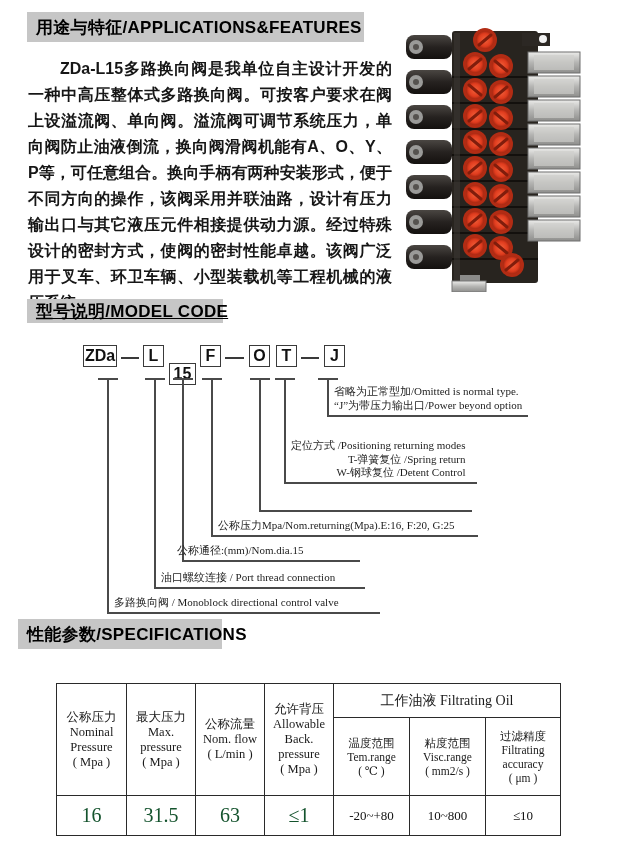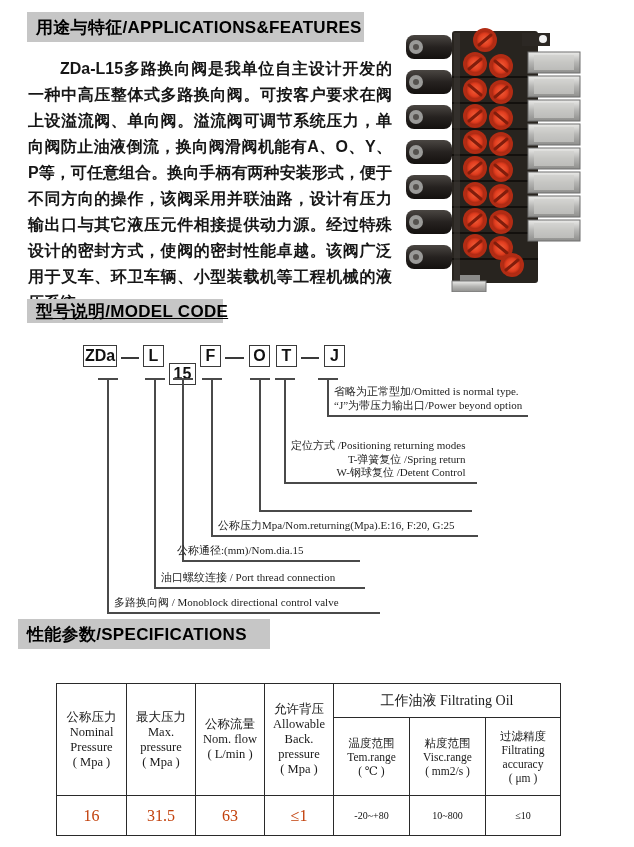--- a/index.html
+++ b/index.html
@@ -4,21 +4,21 @@
 <style>
   html,body{margin:0;padding:0;background:#e9e9e9;}
   #page{position:relative;width:634px;height:847px;background:#ffffff;margin:0 auto;
         font-family:"Liberation Sans","DejaVu Sans",sans-serif;overflow:hidden;color:#111;}
 
   
   .sec-title{position:absolute;background:#c6c6c6;color:#000;font-weight:bold;font-size:17px;
              display:flex;align-items:center;padding:0 9px;box-sizing:border-box;letter-spacing:.3px;white-space:nowrap;}
   #t1{left:27px;top:12px;width:337px;height:30px;}
   #t2{left:27px;top:299px;width:196px;height:24px;text-decoration:underline;}
-  #t3{left:18px;top:619px;width:252px;height:30px;}
+  #t3{left:18px;top:619px;width:204px;height:30px;}
 
   
   .para{position:absolute;left:28px;top:56px;width:364px;font-size:16px;line-height:26px;
         font-weight:600;color:#161616;text-align:justify;text-indent:2em;}
 
   
   #photo{position:absolute;left:402px;top:25px;width:226px;height:267px;}
 
   
   #diagram{position:absolute;left:0;top:335px;width:634px;height:290px;}
@@ -42,22 +42,22 @@
   #tk-j{left:318px;}   #vl-j{left:327px;height:36px;}    #hl-j{top:80px;left:327px;width:201px;}    #an-j{left:334px;top:50px;}
 
   
   #spec-table{position:absolute;left:56px;top:683px;width:504px;border-collapse:collapse;table-layout:fixed;
               font-family:"Liberation Serif","DejaVu Serif",serif;}
   #spec-table td{border:1.5px solid #2a2a2a;text-align:center;vertical-align:middle;padding:2px;box-sizing:border-box;}
   .th{font-size:12.5px;line-height:15px;white-space:pre-line;color:#1a1a1a;}
   .th-sm{font-size:11.5px;line-height:14px;white-space:pre-line;color:#1a1a1a;}
   .oil{font-size:14px;height:34px;color:#1a1a1a;}
   .row-sub td{height:78px;}
-  .val{font-size:16px;height:40px;color:#c2410c;}
-  .val-sm{font-size:10px;height:40px;color:#111;}
+  .val{font-size:20px;height:40px;color:#14532d;}
+  .val-sm{font-size:13px;height:40px;color:#111;}
 </style>
 </head>
 <body>
 
 <div id="page">
 
   <div id="t1" class="sec-title">用途与特征/APPLICATIONS&amp;FEATURES</div>
   <div class="para">ZDa-L15多路换向阀是我单位自主设计开发的一种中高压整体式多路换向阀。可按客户要求在阀上设溢流阀、单向阀。溢流阀可调节系统压力，单向阀防止油液倒流，换向阀滑阀机能有A、O、Y、P等，可任意组合。换向手柄有两种安装形式，便于不同方向的操作，该阀采用并联油路，设计有压力输出口与其它液压元件相接提供动力源。经过特殊设计的密封方式，使阀的密封性能卓越。该阀广泛用于叉车、环卫车辆、小型装载机等工程机械的液压系统。</div>
 
   <svg id="photo" viewBox="0 0 226 267">

